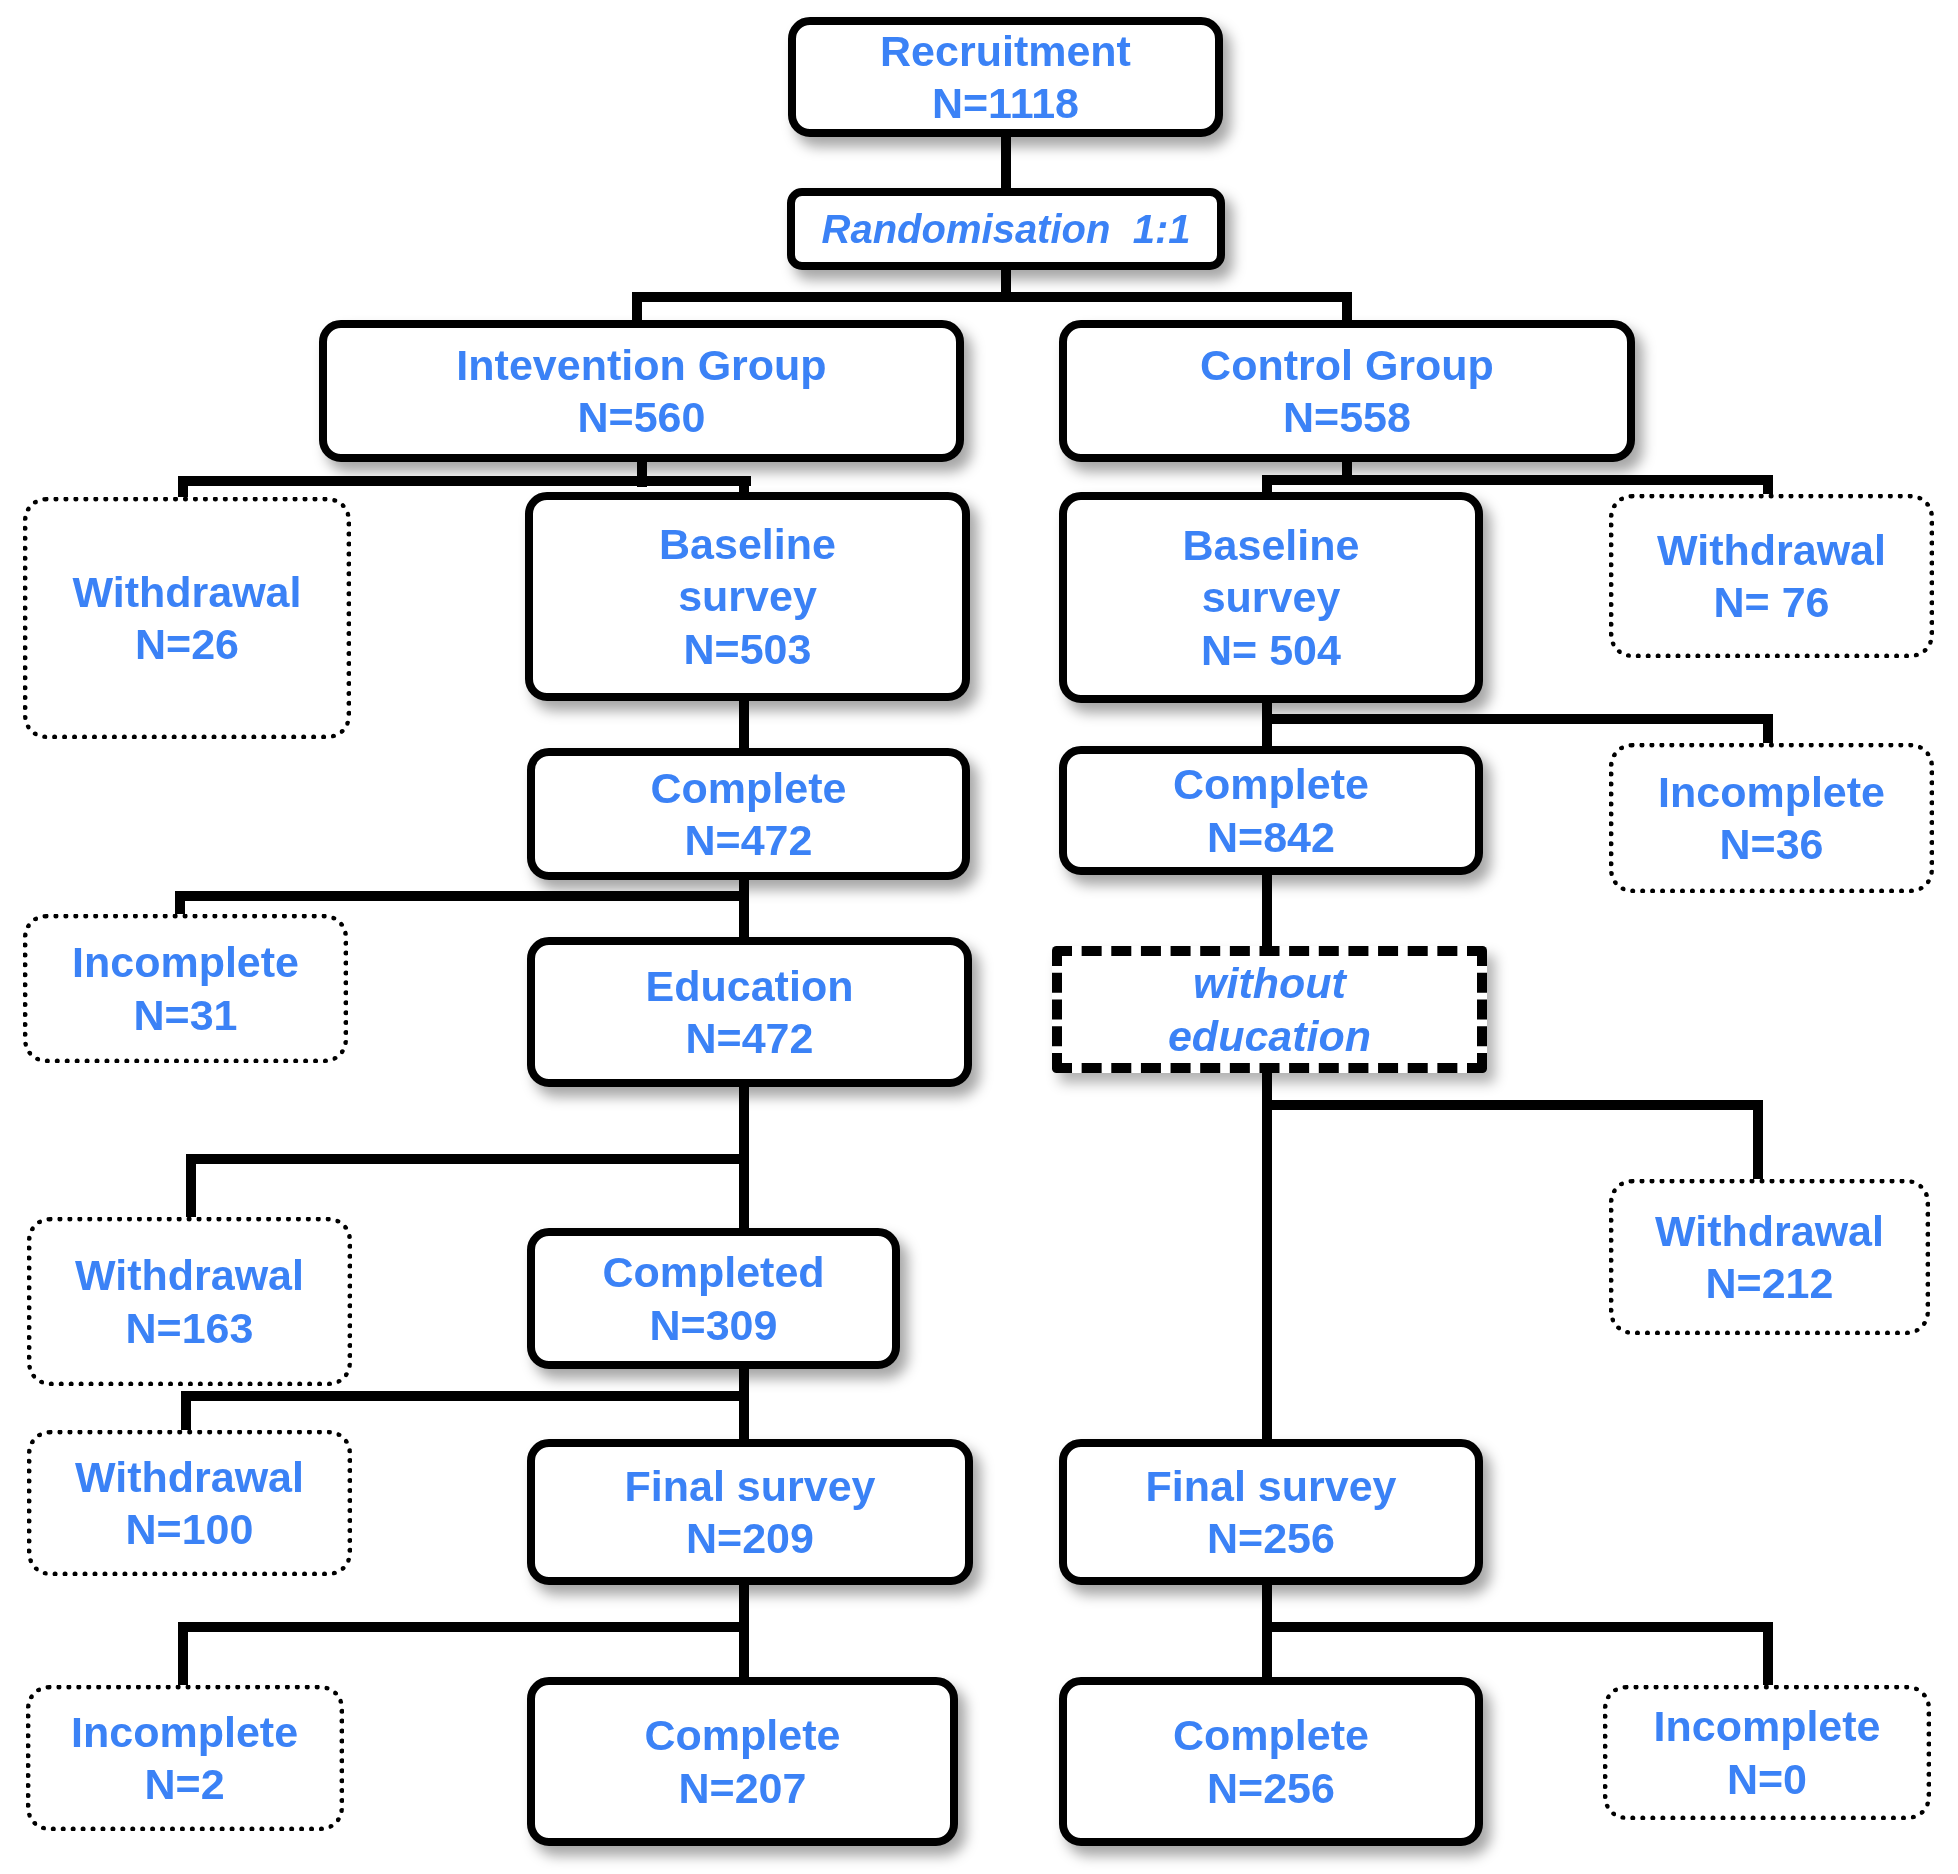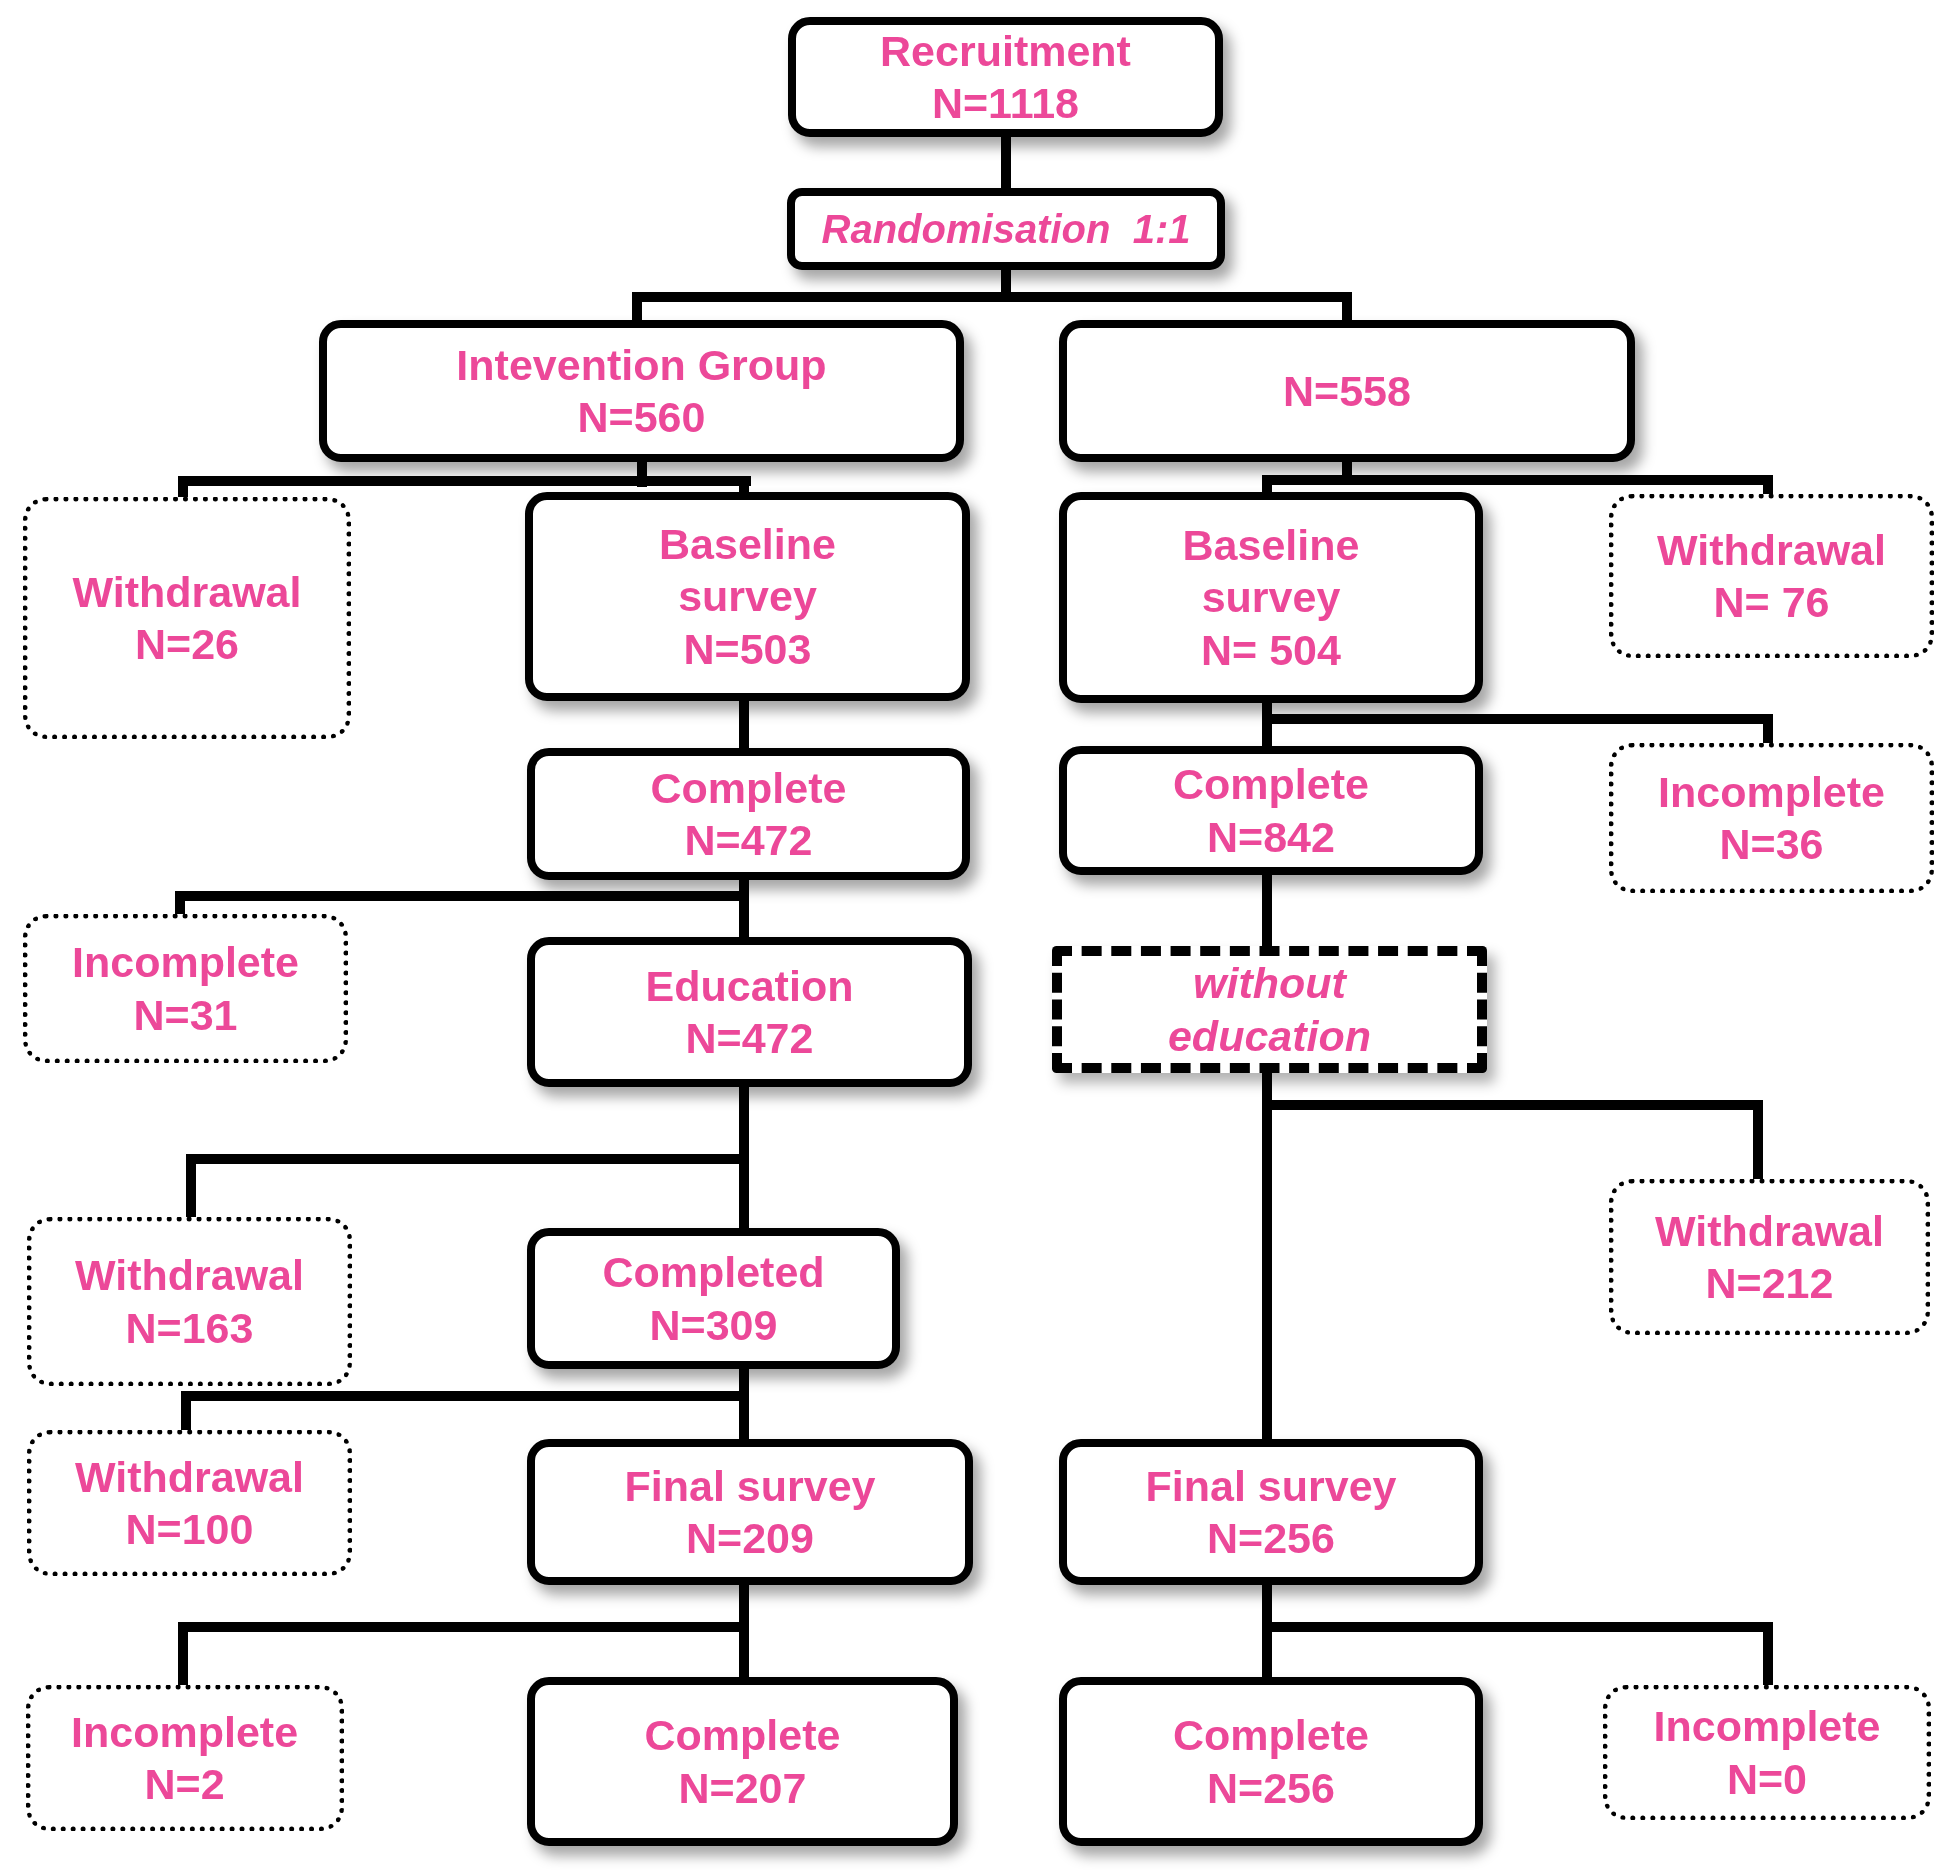--- a/index.html
+++ b/index.html
@@ -6,21 +6,21 @@
     margin: 0;
     padding: 0;
     background: #ffffff;
   }
   #canvas {
     position: relative;
     width: 1959px;
     height: 1874px;
     background: #ffffff;
     font-family: "Liberation Sans", "DejaVu Sans", sans-serif;
-    color: #ec4899;
+    color: #3b82f6;
   }
   .node {
     position: absolute;
     background: #ffffff;
     display: flex;
     flex-direction: column;
     justify-content: center;
     align-items: center;
     text-align: center;
     box-sizing: border-box;
@@ -113,20 +113,21 @@
   <div class="node solid italic" style="left:787px; top:188px; width:438px; height:82px; font-size:40px; border-radius:15px;">
     <div class="nline">Randomisation  1:1</div>
   </div>
 
   <div class="node solid" style="left:319px; top:320px; width:645px; height:142px;">
     <div class="nline">Intevention Group</div>
     <div class="nline">N=560</div>
   </div>
 
   <div class="node solid" style="left:1059px; top:320px; width:576px; height:142px;">
+    <div class="nline">Control Group</div>
     <div class="nline">N=558</div>
   </div>
 
   <div class="node dotted" style="left:23px; top:497px; width:328px; height:242px;">
     <div class="nline">Withdrawal</div>
     <div class="nline">N=26</div>
   </div>
 
   <div class="node solid" style="left:525px; top:492px; width:445px; height:209px;">
     <div class="nline">Baseline</div>

